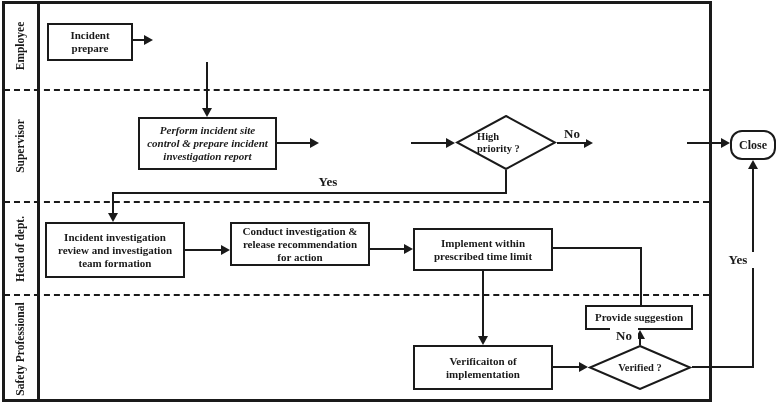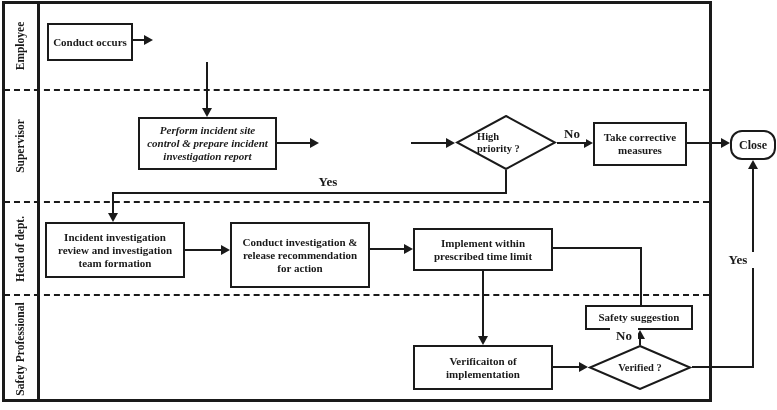--- a/index.html
+++ b/index.html
@@ -39,37 +39,36 @@
   <div class="vdiv"></div>
   <div class="dashed" style="top:89px;"></div>
   <div class="dashed" style="top:201px;"></div>
   <div class="dashed" style="top:294px;"></div>
 
   <div class="lane-label" style="left:-40px; top:32px;  width:120px; height:28px;">Employee</div>
   <div class="lane-label" style="left:-40px; top:132px; width:120px; height:28px;">Supervisor</div>
   <div class="lane-label" style="left:-40px; top:235px; width:120px; height:28px;">Head of dept.</div>
   <div class="lane-label" style="left:-29px; top:335px; width:98px;  height:28px;">Safety Professional</div>
 
-  <div class="box" style="left:47px; top:23px; width:86px; height:38px;">Conduct occurs</div>
+  <div class="box" style="left:47px; top:23px; width:86px; height:38px;">Incident prepare</div>
 
   <div class="box" style="left:138px; top:117px; width:139px; height:53px;font-style:italic;">Perform incident site control &amp; prepare incident investigation report</div>
   <div class="diamond" style="left:455px; top:115px; width:102px; height:55px;">
     <svg width="102" height="55" viewBox="0 0 102 55">
       <polygon points="51,1 100,27.5 51,54 2,27.5" fill="#ffffff" stroke="#1a1a1a" stroke-width="2"></polygon>
     </svg>
     <div class="dtext">High priority ?</div>
   </div>
-  <div class="box" style="left:593px; top:122px; width:94px; height:44px;">Take corrective measures</div>
   <div class="box stadium" style="left:730px; top:130px; width:46px; height:30px;border-radius:12px;">Close</div>
 
   <div class="box" style="left:45px; top:222px; width:140px; height:56px;">Incident investigation review and investigation team formation</div>
-  <div class="box" style="left:230px; top:222px; width:140px; height:66px;">Conduct investigation &amp; release recommendation for action</div>
+  <div class="box" style="left:230px; top:222px; width:140px; height:44px;">Conduct investigation &amp; release recommendation for action</div>
   <div class="box" style="left:413px; top:228px; width:140px; height:43px;">Implement within prescribed time limit</div>
 
-  <div class="box" style="left:585px; top:305px; width:108px; height:25px;">Safety suggestion</div>
+  <div class="box" style="left:585px; top:305px; width:108px; height:25px;">Provide suggestion</div>
   <div class="box" style="left:413px; top:345px; width:140px; height:45px;">Verificaiton of implementation</div>
   <div class="diamond" style="left:588px; top:345px; width:104px; height:45px;">
     <svg width="104" height="45" viewBox="0 0 104 45">
       <polygon points="52,1 102,22.5 52,44 2,22.5" fill="#ffffff" stroke="#1a1a1a" stroke-width="2"></polygon>
     </svg>
     <div class="dtext">Verified ?</div>
   </div>
 
   <div class="hline" style="left:133px; top:39px; width:13px;"></div>
   <div class="arr arr-r" style="left:144px; top:35px;"></div>

